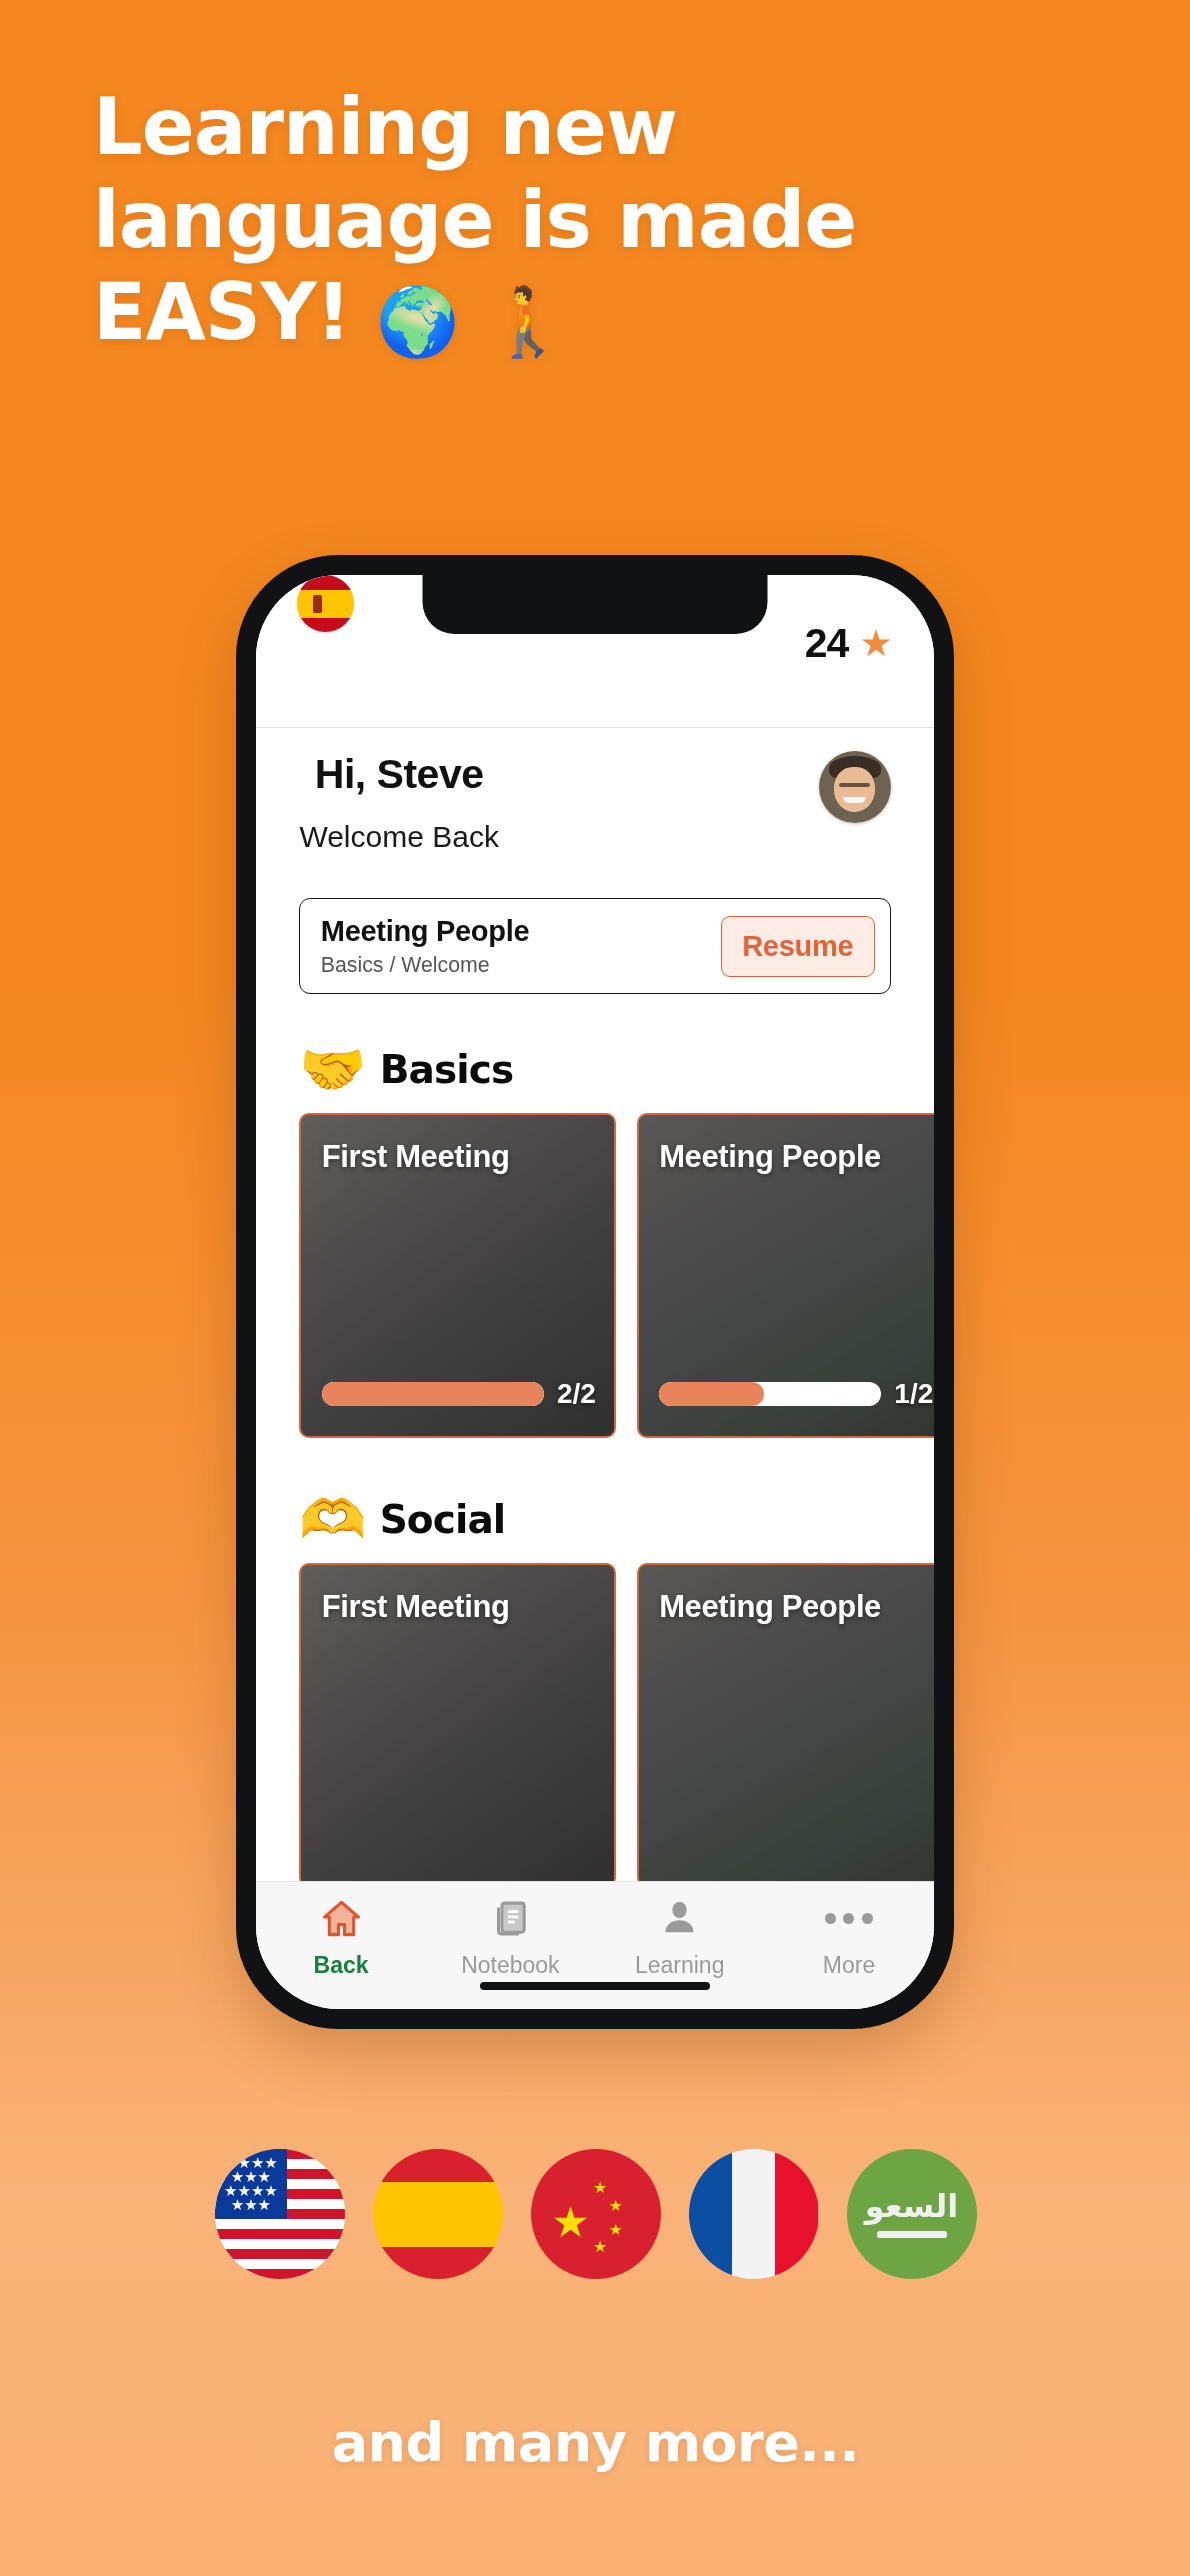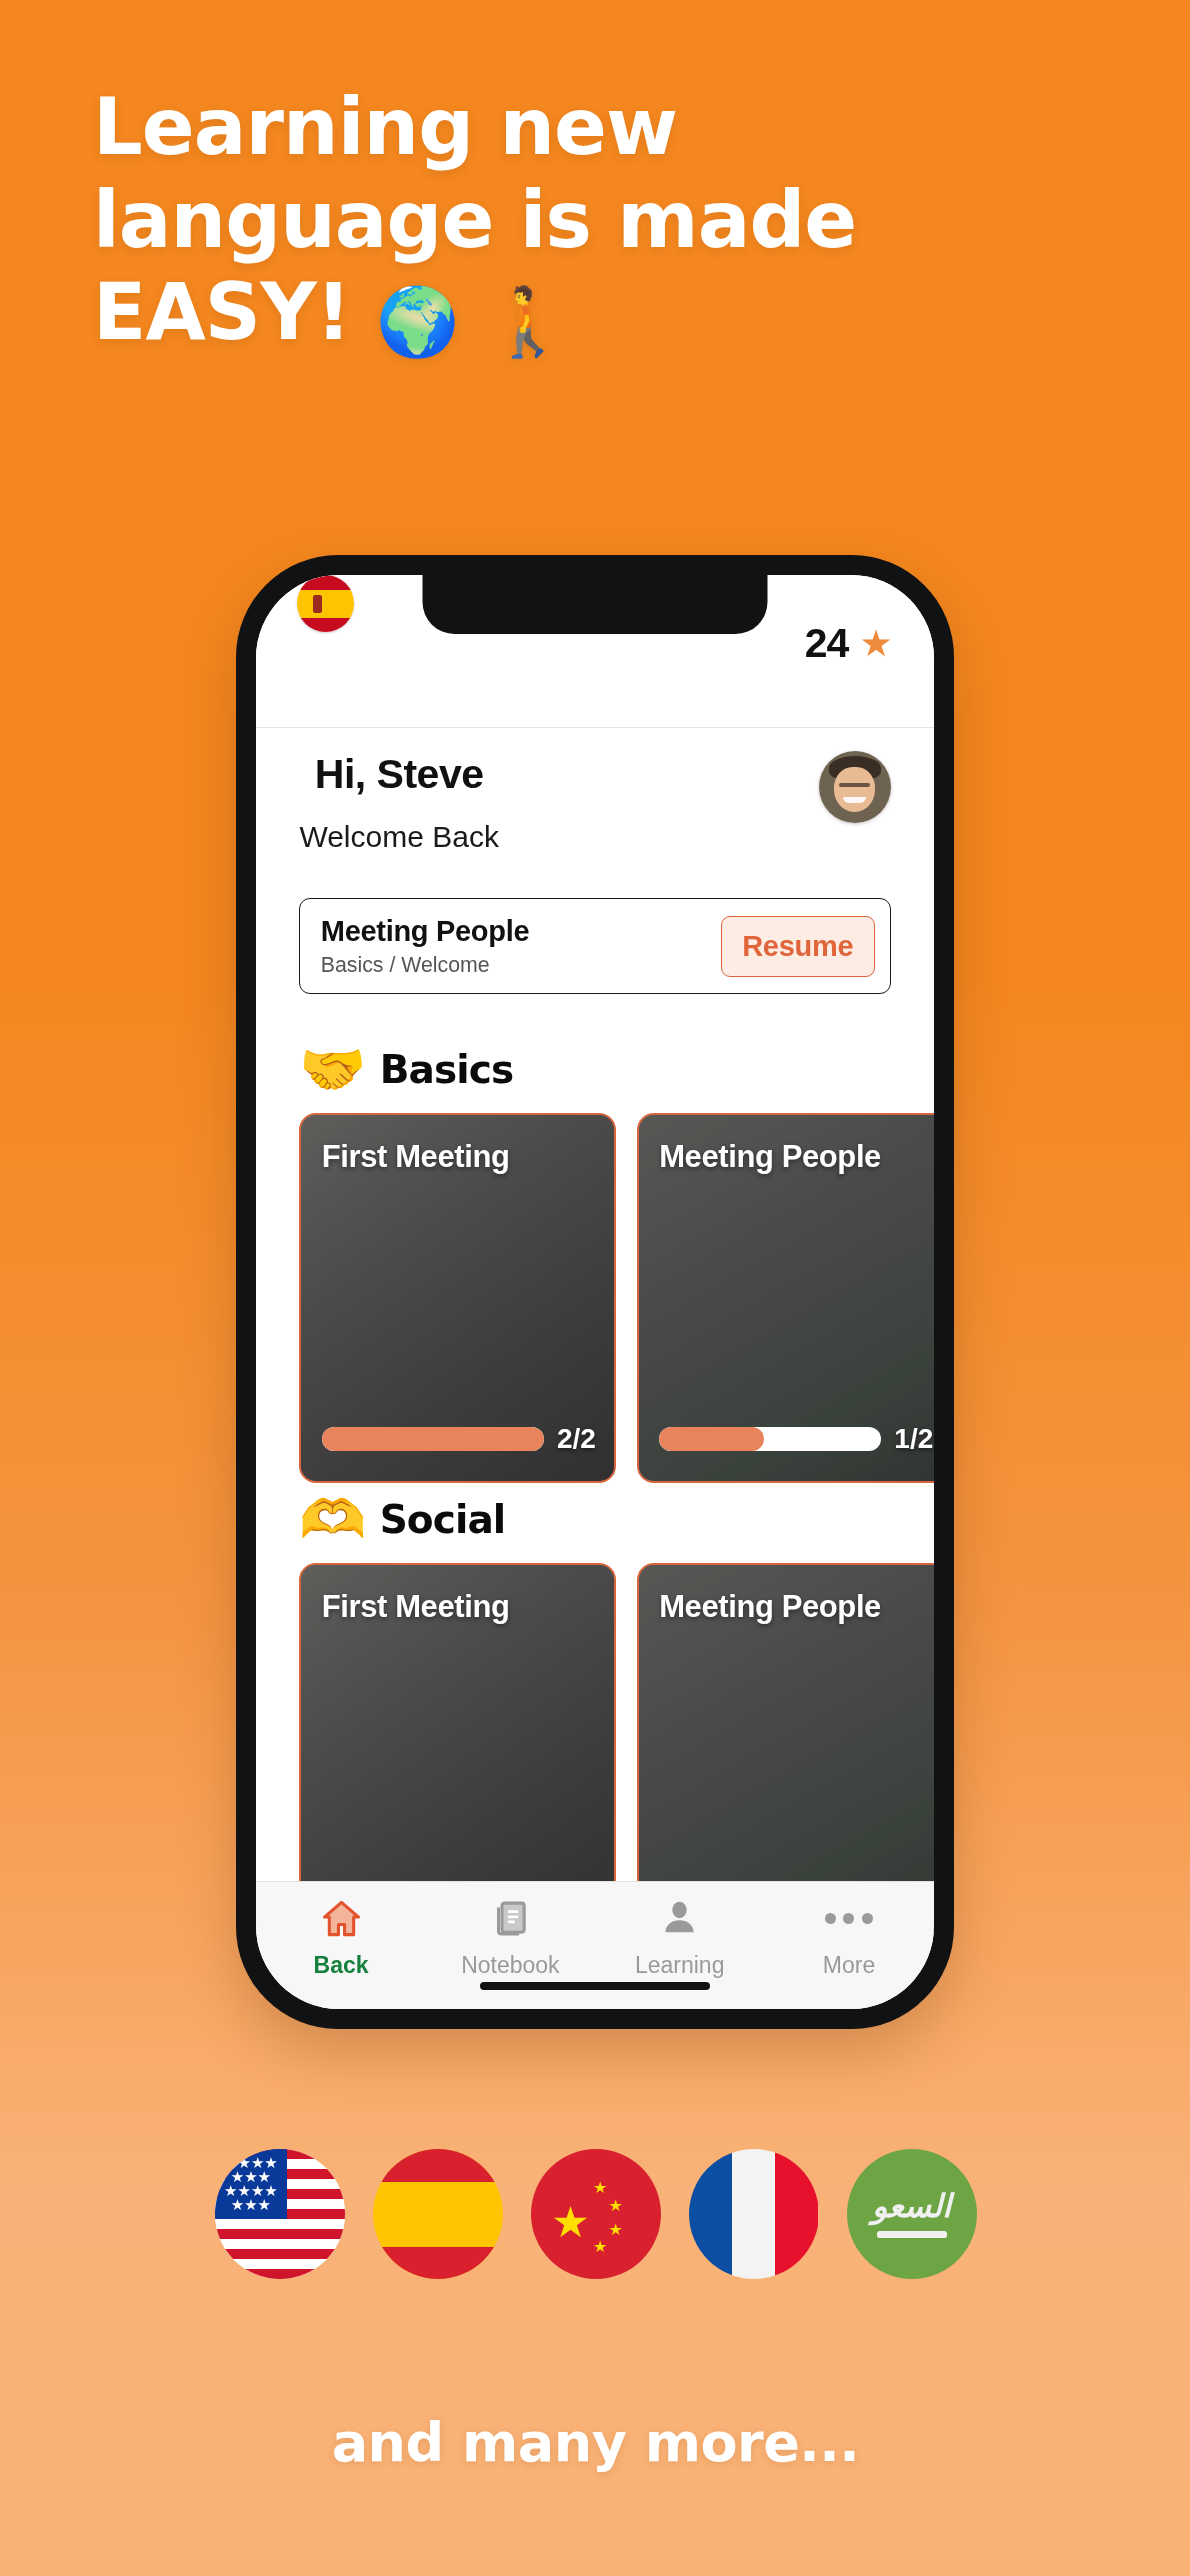--- a/index.html
+++ b/index.html
@@ -94,22 +94,22 @@
   
   .section{position:absolute;left:0;right:0;z-index:5;}
   .sec-basics{top:454px;}
   .sec-social{top:904px;}
   .sec-head{display:flex;align-items:center;gap:13px;padding:0 43px;height:80px;}
   .sec-emoji{font-size:54px;line-height:1;}
   .sec-title{font-size:39px;font-weight:700;color:#0b0b0b;letter-spacing:-0.9px;
              font-family:"DejaVu Sans",sans-serif;}
   .cards{display:flex;gap:20.4px;padding:0 0 0 43px;margin-top:3.7px;}
   .card{
-    position:relative; width:317px; height:370px; flex:none;
-    border:2.8px solid #d9653c; border-radius:17px; overflow:hidden;
+    position:relative; width:317px; height:325px; flex:none;
+    border:2.8px solid #d9653c; border-radius:10px; overflow:hidden;
     background:#737373;
   }
   .card .photo{position:absolute;inset:0;}
   .card.p1 .photo{background:linear-gradient(145deg,#7b7b78 0%,#58585a 35%,#3d3f42 70%,#2a2b2d 100%);}
   .card.p2 .photo{background:linear-gradient(150deg,#6e6f6c 0%,#54565a 40%,#3a4a42 75%,#2b3330 100%);}
   .card .tint{position:absolute;inset:0;background:rgba(60,55,52,0.42);}
   .card .ctitle{
     position:absolute;top:24px;left:20.4px;right:13px;color:#fff;font-size:31px;
     font-weight:700;letter-spacing:-0.4px;text-shadow:0 1.9px 5.6px rgba(0,0,0,.45);line-height:1.15;
   }
@@ -147,21 +147,21 @@
   .cn{background:#d8202f;}
   .cn .bigstar{position:absolute;left:16%;top:40%;color:#ffde00;font-size:43px;line-height:1;}
   .cn .s{position:absolute;color:#ffde00;font-size:16px;line-height:1;}
   .cn .s1{left:48%;top:24%;} .cn .s2{left:60%;top:38%;}
   .cn .s3{left:60%;top:56%;} .cn .s4{left:48%;top:69%;}
   
   .fr{display:flex;}
   .fr i{flex:1;display:block;}
   .fr .bl{background:#0b4ea2;} .fr .wh{background:#f3f3f3;} .fr .rd{background:#e8112d;}
   
-  .sa{background:#6da544;display:flex;align-items:center;justify-content:center;flex-direction:column;font-style:italic;}
+  .sa{background:#6da544;display:flex;align-items:center;justify-content:center;flex-direction:column;}
   .sa .txt{color:#f0f0f0;font-size:32px;font-weight:700;line-height:1;font-family:"DejaVu Sans",sans-serif;}
   .sa .sword{width:70px;height:7.4px;background:#f0f0f0;border-radius:2.8px;margin-top:9.3px;}
 
   
   .footer{
     position:absolute;left:0;right:0;top:2411px;text-align:center;
     color:#ffffff;font-size:54px;font-weight:700;letter-spacing:-0.5px;
     font-family:"DejaVu Sans",sans-serif;
     text-shadow:0 1.9px 7.4px rgba(150,80,20,0.18);
   }

